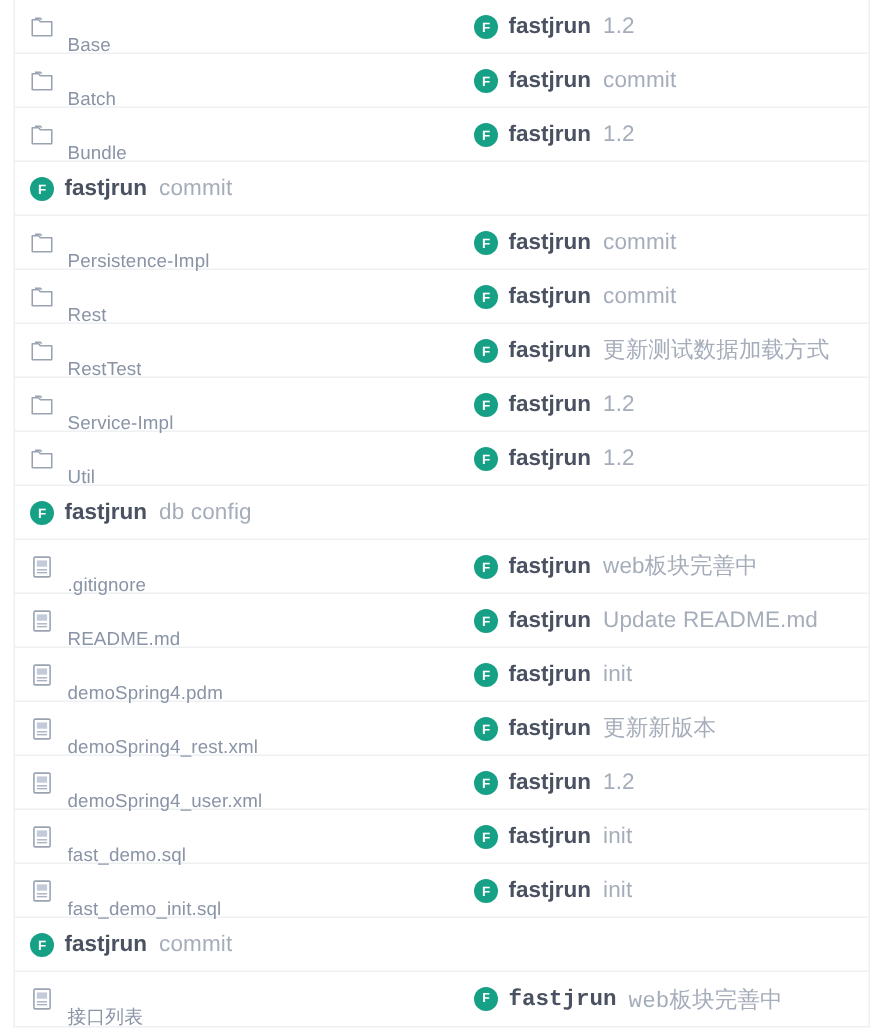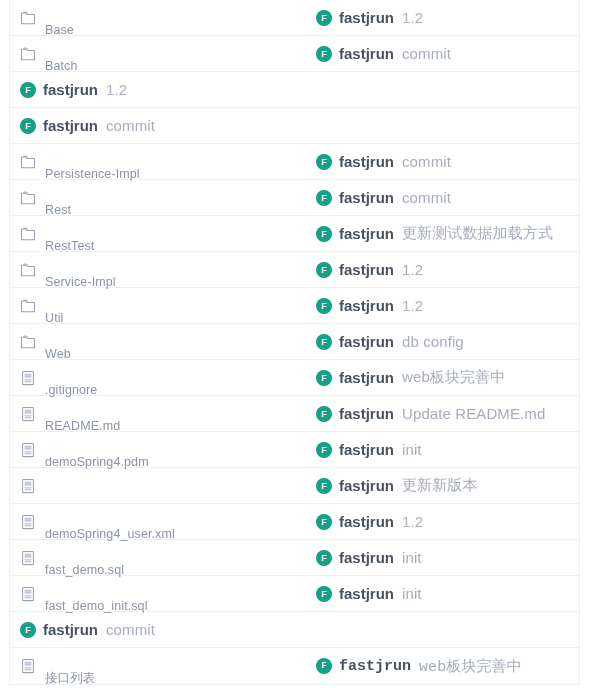--- a/index.html
+++ b/index.html
@@ -129,20 +129,27 @@
           </svg></span>
         <a class="entry-name">Batch</a>
       </div>
       <div class="commit-cell">
         <span class="avatar">F</span>
         <a class="author">fastjrun</a>
         <a class="commit-msg">commit</a>
       </div>
     </div>
     <div class="file-row">
+      <div class="name-cell">
+        <span class="entry-icon"><svg viewBox="0 0 16 16" width="16" height="16" aria-hidden="true">
+            <path d="M1.5 3.2h4.3l1.1 1.3h7.6v9.3H1.5z" fill="#ffffff" stroke="#9aa3b2" stroke-width="1.05" stroke-linejoin="round"></path>
+            <path d="M3.3 2.2h3.6l0.9 1.0" fill="none" stroke="#9aa3b2" stroke-width="1.0" stroke-linejoin="round"></path>
+          </svg></span>
+        <a class="entry-name">Bundle</a>
+      </div>
       <div class="commit-cell">
         <span class="avatar">F</span>
         <a class="author">fastjrun</a>
         <a class="commit-msg">1.2</a>
       </div>
     </div>
     <div class="file-row">
       <div class="commit-cell">
         <span class="avatar">F</span>
         <a class="author">fastjrun</a>
@@ -213,27 +220,20 @@
           </svg></span>
         <a class="entry-name">Util</a>
       </div>
       <div class="commit-cell">
         <span class="avatar">F</span>
         <a class="author">fastjrun</a>
         <a class="commit-msg">1.2</a>
       </div>
     </div>
     <div class="file-row">
-      <div class="name-cell">
-        <span class="entry-icon"><svg viewBox="0 0 16 16" width="16" height="16" aria-hidden="true">
-            <path d="M1.5 3.2h4.3l1.1 1.3h7.6v9.3H1.5z" fill="#ffffff" stroke="#9aa3b2" stroke-width="1.05" stroke-linejoin="round"></path>
-            <path d="M3.3 2.2h3.6l0.9 1.0" fill="none" stroke="#9aa3b2" stroke-width="1.0" stroke-linejoin="round"></path>
-          </svg></span>
-        <a class="entry-name">Web</a>
-      </div>
       <div class="commit-cell">
         <span class="avatar">F</span>
         <a class="author">fastjrun</a>
         <a class="commit-msg">db config</a>
       </div>
     </div>
     <div class="file-row">
       <div class="name-cell">
         <span class="entry-icon"><svg viewBox="0 0 16 16" width="16" height="16" aria-hidden="true">
             <rect x="2.6" y="1.4" width="10.8" height="13.2" rx="0.8" fill="#ffffff" stroke="#9aa3b2" stroke-width="1.05"></rect>
@@ -282,20 +282,21 @@
       </div>
     </div>
     <div class="file-row">
       <div class="name-cell">
         <span class="entry-icon"><svg viewBox="0 0 16 16" width="16" height="16" aria-hidden="true">
             <rect x="2.6" y="1.4" width="10.8" height="13.2" rx="0.8" fill="#ffffff" stroke="#9aa3b2" stroke-width="1.05"></rect>
             <rect x="4.6" y="3.6" width="6.8" height="4.2" fill="#c3cada"></rect>
             <rect x="4.6" y="9.4" width="6.8" height="0.95" fill="#aab2c2"></rect>
             <rect x="4.6" y="11.3" width="6.8" height="0.95" fill="#aab2c2"></rect>
           </svg></span>
+        <a class="entry-name">demoSpring4_rest.xml</a>
       </div>
       <div class="commit-cell">
         <span class="avatar">F</span>
         <a class="author">fastjrun</a>
         <a class="commit-msg">更新新版本</a>
       </div>
     </div>
     <div class="file-row">
       <div class="name-cell">
         <span class="entry-icon"><svg viewBox="0 0 16 16" width="16" height="16" aria-hidden="true">

